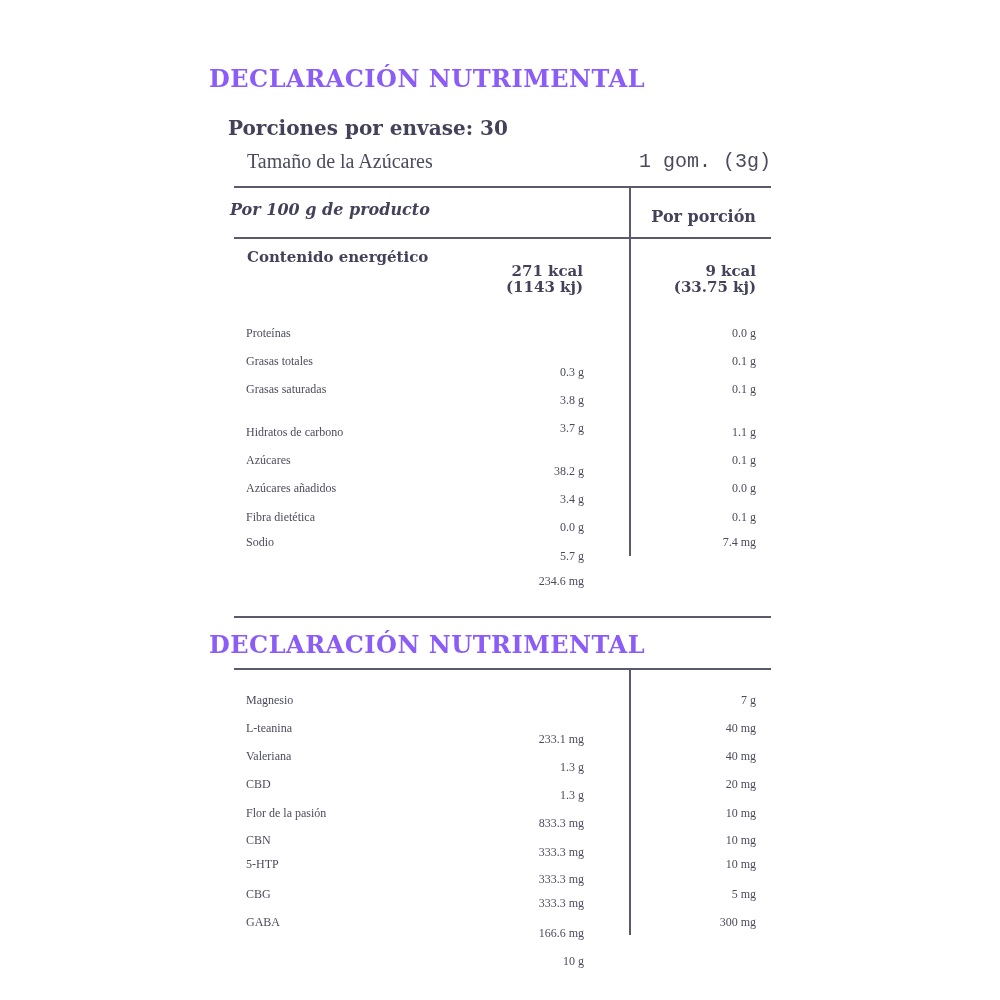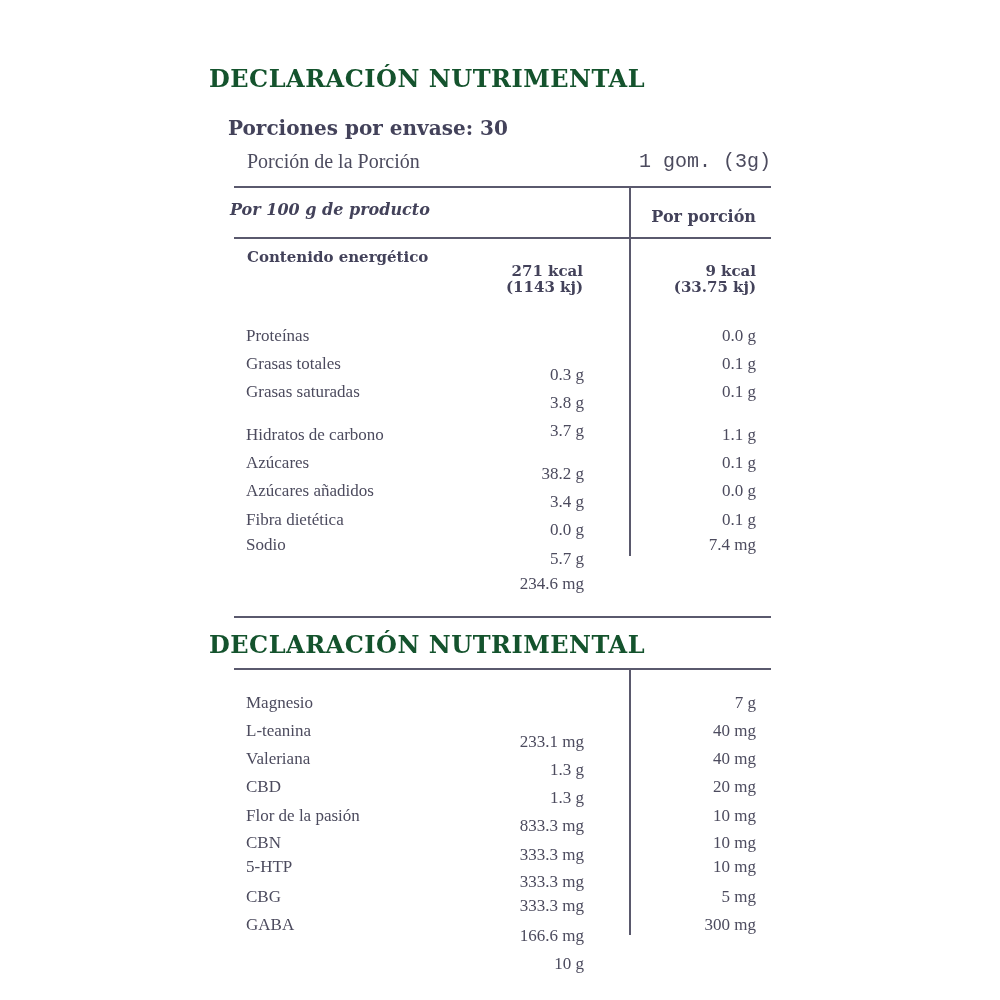--- a/index.html
+++ b/index.html
@@ -1,37 +1,37 @@
 <!DOCTYPE html>
 <html><head>
   <meta charset="utf-8">
   <style>
     html, body { margin: 0; padding: 0; background: #ffffff; }
     body { width: 1000px; height: 1000px; position: relative; overflow: hidden;
            font-family: "DejaVu Serif", "Liberation Serif", serif; color: #46455a; }
     .abs { position: absolute; }
     .title { left: 0; width: 854px; text-align: center; font-family: "DejaVu Serif", serif;
-             font-weight: bold; font-size: 24px; letter-spacing: 0.5px; color: #14532d; }
+             font-weight: bold; font-size: 24px; letter-spacing: 0.5px; color: #8b5cf6; }
     .hline { position: absolute; left: 234px; width: 537px; height: 2px; background: #5a596d; }
     .vline { position: absolute; left: 629px; width: 2px; background: #5a596d; }
     .bold { font-weight: bold; color: #43425a; }
-    .row { position: absolute; left: 246px; width: 510px; height: 22px; font-size: 17px;
+    .row { position: absolute; left: 246px; width: 510px; height: 22px; font-size: 12px;
            font-family: "Liberation Serif", serif; color: #4c4b5e; }
     .row .label { position: absolute; left: 0; top: 0; white-space: nowrap; }
     .row .v100 { position: absolute; right: 172px; top: 8px; text-align: center; white-space: nowrap; margin-top: 31px; }
     .row .vpor { position: absolute; right: 0; top: 0; text-align: right; white-space: nowrap; }
   </style>
 </head>
 <body>
 
 <div class="abs title" style="top:64px;">DECLARACIÓN NUTRIMENTAL</div>
 
 <div class="abs bold" style="left:228px; top:116px; font-size:20px; font-family:'DejaVu Serif',serif;">Porciones por envase: 30</div>
 
-<div class="abs" style="left:247px; top:150px; font-size:20px; font-family:'Liberation Serif',serif; color:#4c4b5e;">Porción de la Porción</div>
+<div class="abs" style="left:247px; top:150px; font-size:20px; font-family:'Liberation Serif',serif; color:#4c4b5e;">Tamaño de la Azúcares</div>
 <div class="abs" style="right:229px; top:150px; font-size:20px; font-family:Liberation Mono, monospace; color:#4c4b5e; text-align:right;">1 gom. (3g)</div>
 
 <div class="hline" style="top:186px;"></div>
 <div class="vline" style="top:186px; height:53px;"></div>
 
 <div class="abs bold" style="left:230px; top:200px; font-size:16px;font-style:italic;">Por 100 g de producto</div>
 <div class="abs bold" style="right:244px; top:207px; font-size:16px; text-align:right;">Por porción</div>
 
 <div class="hline" style="top:237px;"></div>
 <div class="vline" style="top:238px; height:318px;"></div>

